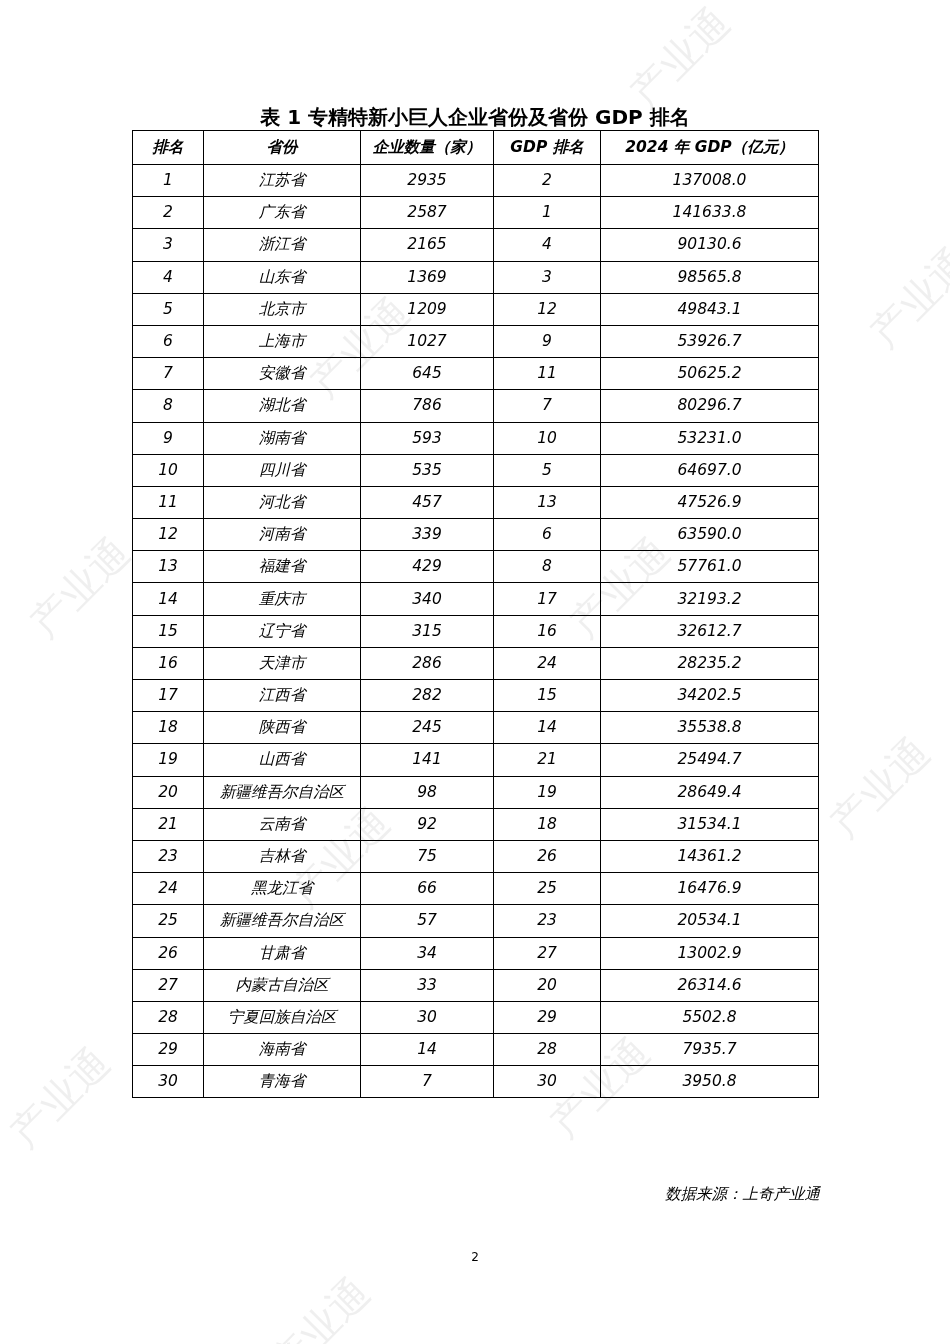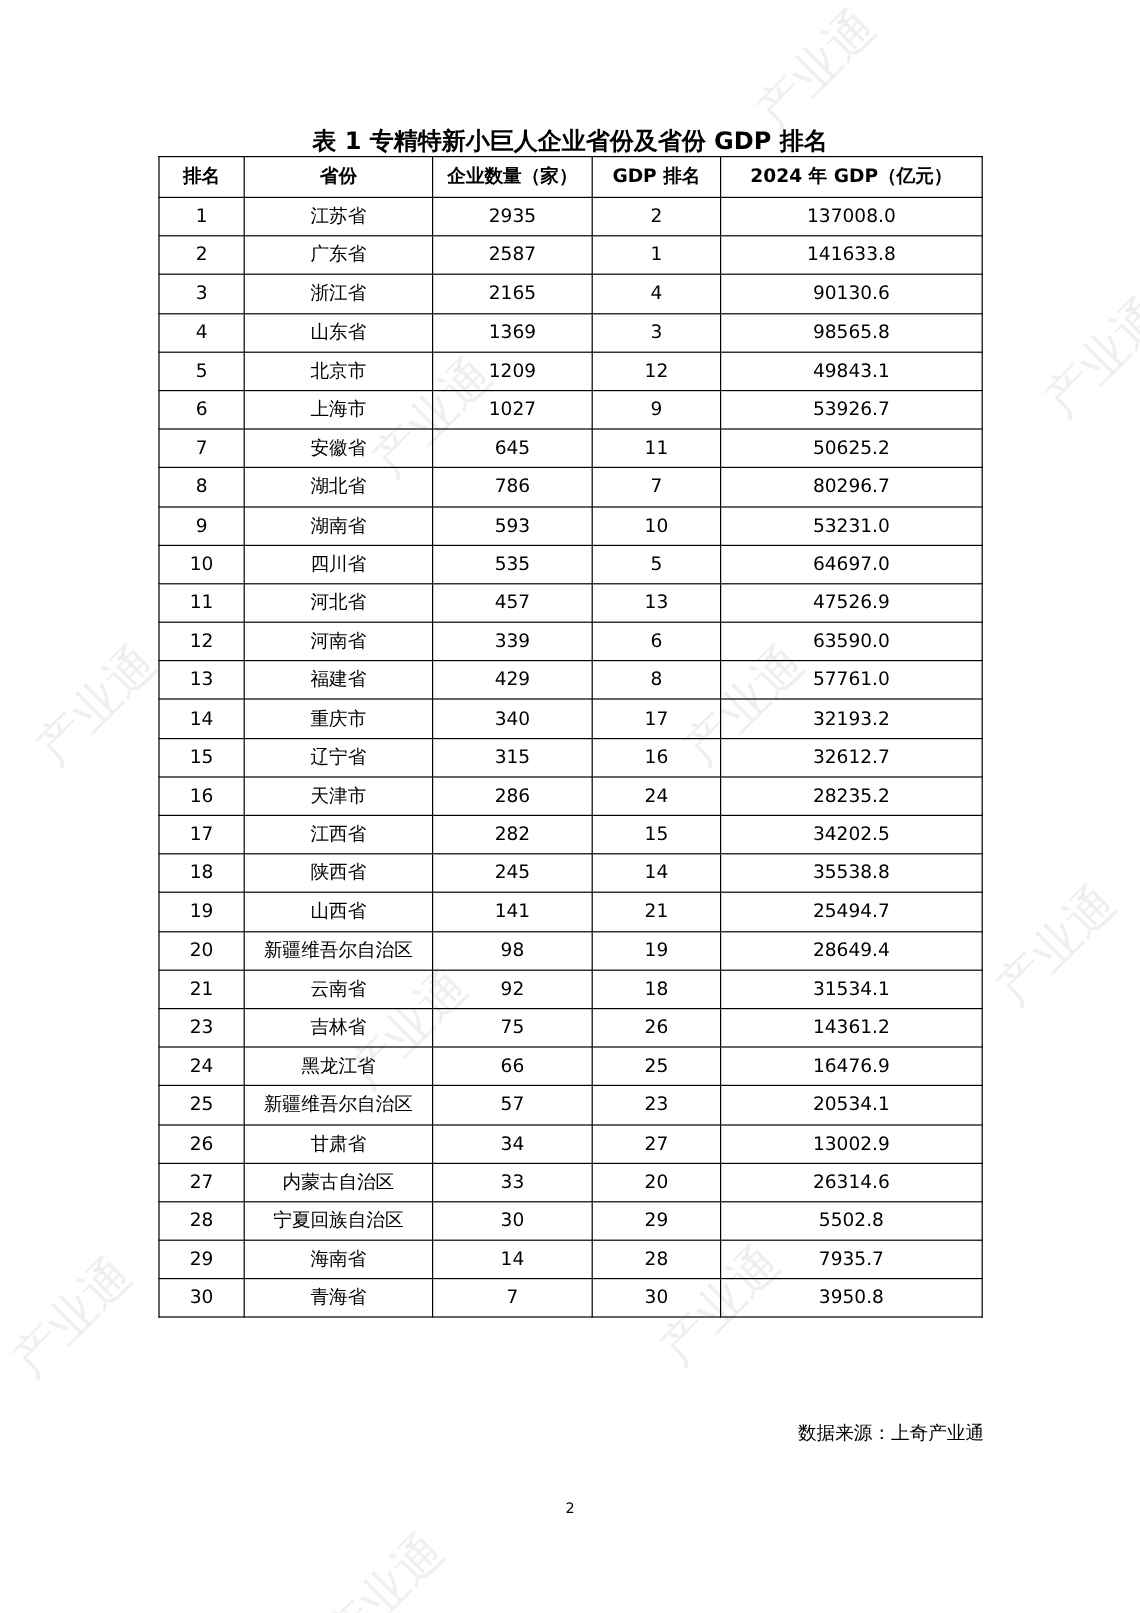--- a/index.html
+++ b/index.html
@@ -3,28 +3,28 @@
 <meta charset="utf-8">
 <style>
   html, body { margin: 0; padding: 0; background: #ffffff; }
   body { width: 950px; height: 1344px; position: relative; overflow: hidden;
          font-family: "DejaVu Sans", "Liberation Sans", sans-serif; color: #000; }
   .watermark { position: absolute; color: #000; opacity: 0.06; font-size: 40px;
                transform: rotate(-45deg); white-space: nowrap; pointer-events: none; }
   .title { position: absolute; top: 104px; left: 0; width: 950px; text-align: center;
            font-size: 20px; font-weight: bold; }
   table.data { position: absolute; top: 130px; left: 132px; border-collapse: collapse;
-               width: 686px; table-layout: fixed; }
+               width: 686px; table-layout: fixed; font-style: italic; }
   table.data th, table.data td { border: 1.5px solid #000; text-align: center;
                font-size: 15.5px; height: 31.2px; padding: 0; line-height: 31px; }
   table.data th { font-weight: bold; height: 33px; }
   col.c1 { width: 71px; } col.c2 { width: 157px; } col.c3 { width: 133px; }
   col.c4 { width: 107px; } col.c5 { width: 218px; }
   .source { position: absolute; top: 1184px; left: 0; width: 820px; text-align: right;
-            font-size: 15.5px; }
+            font-size: 15.5px; font-style: italic; }
   .page-num { position: absolute; top: 1250px; left: 0; width: 950px; text-align: center;
               font-size: 12px; }
 </style>
 </head>
 <body>
 
 <div class="watermark" style="top:30px;left:620px;">产业通</div>
 <div class="watermark" style="top:270px;left:860px;">产业通</div>
 <div class="watermark" style="top:320px;left:300px;">产业通</div>
 <div class="watermark" style="top:560px;left:20px;">产业通</div>

